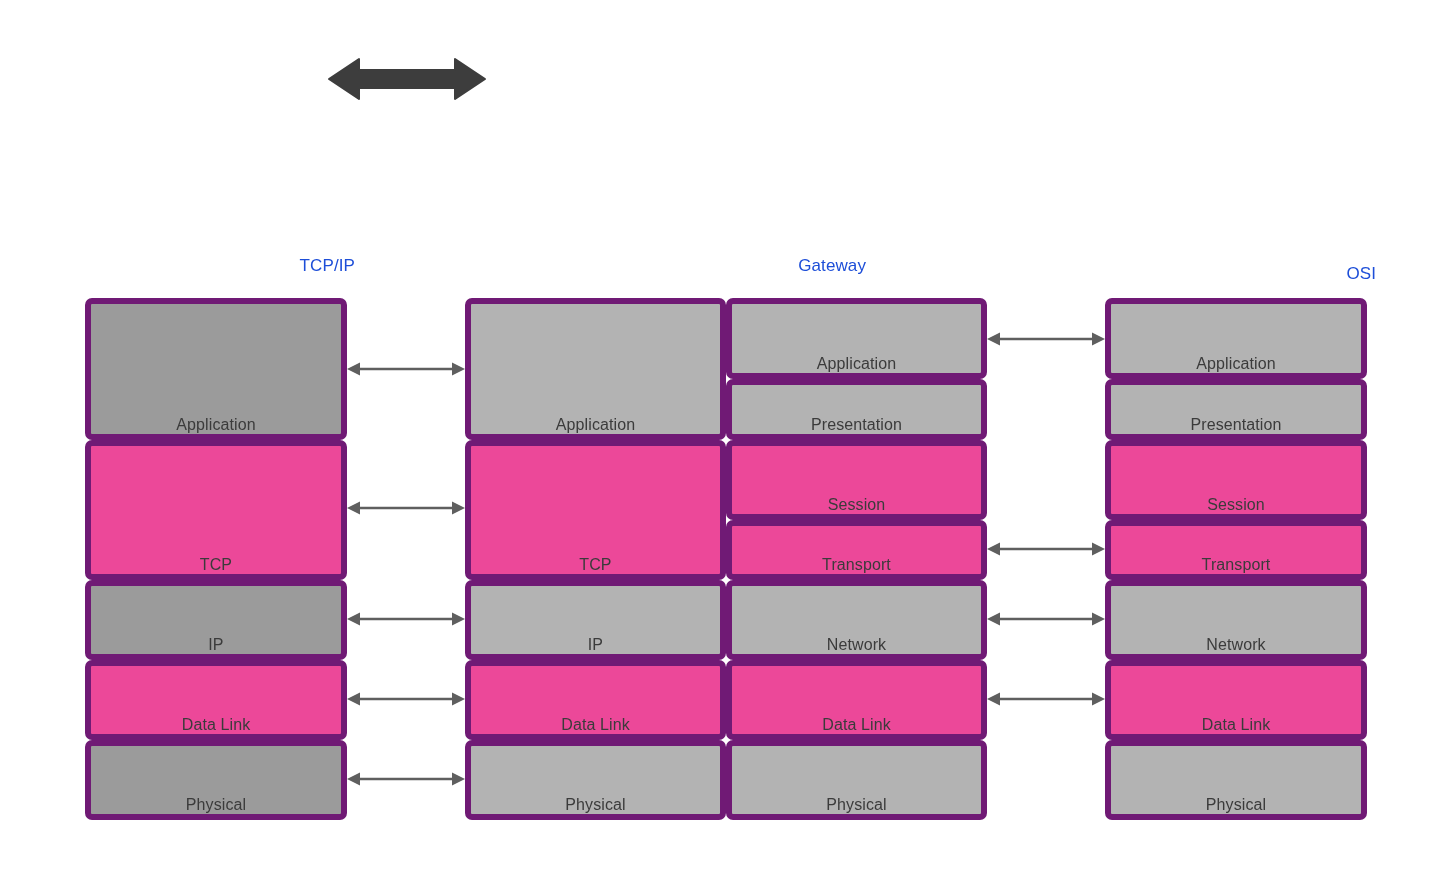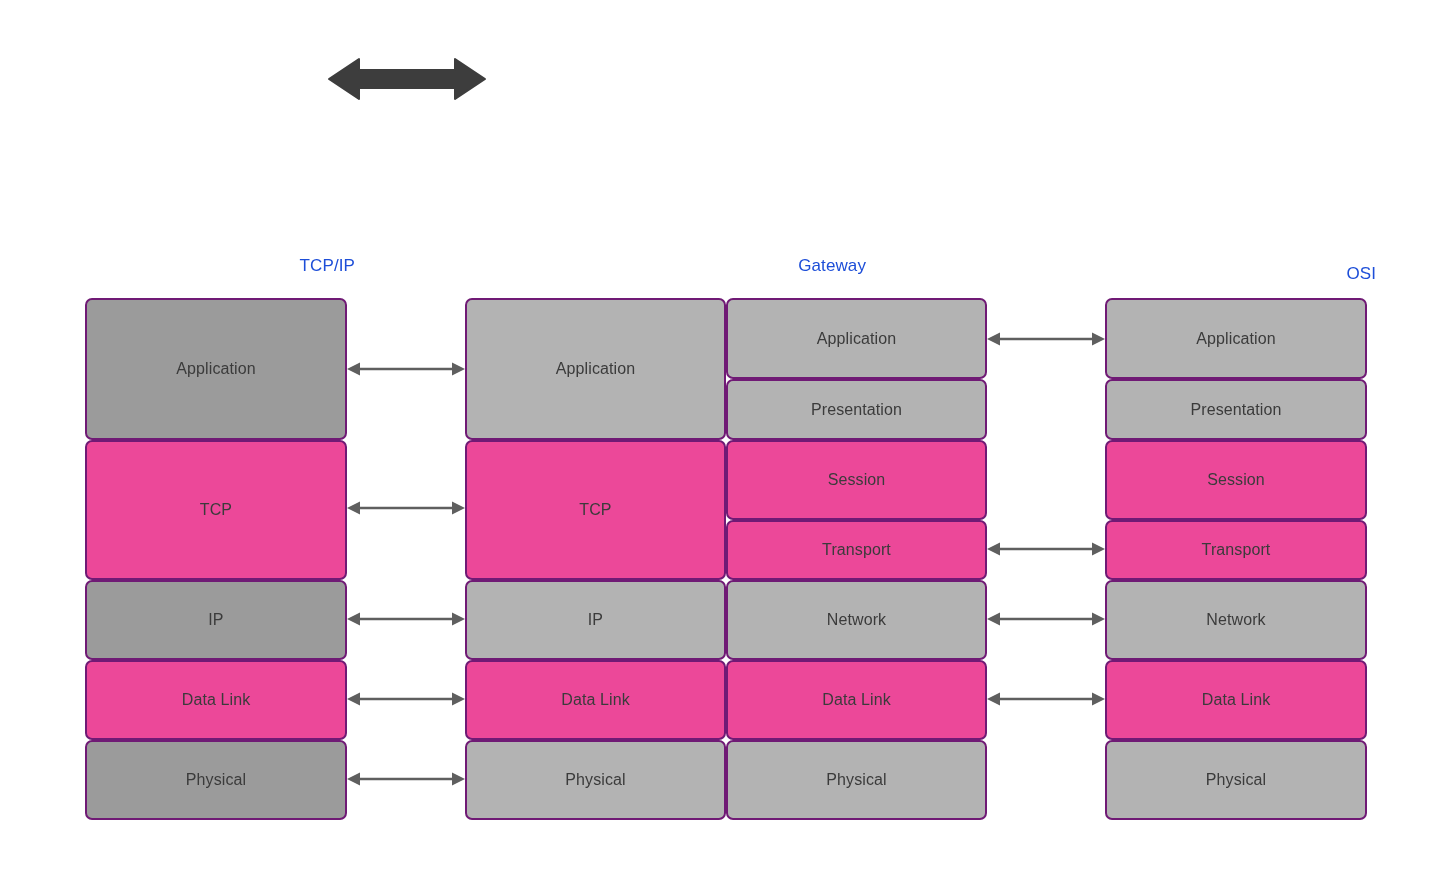--- a/index.html
+++ b/index.html
@@ -28,24 +28,24 @@
     font-size: 17px;
     color: #1d4ed8;
     text-align: right;
     white-space: nowrap;
     letter-spacing: 0.1px;
   }
 
   .layer {
     position: absolute;
     box-sizing: border-box;
-    border: 2px solid #701a75;
+    border: 6px solid #701a75;
     border-radius: 7px;
     display: flex;
-    align-items: center;
+    align-items: flex-end;
     justify-content: center;
     font-size: 16px;
     color: #3b3b3b;
     text-align: center;
     white-space: nowrap;
     letter-spacing: 0.1px;
   }
   .layer.fill-dark  { background: #9b9b9b; }
   .layer.fill-mid   { background: #b3b3b3; }
   .layer.fill-white { background: #ec4899; }

